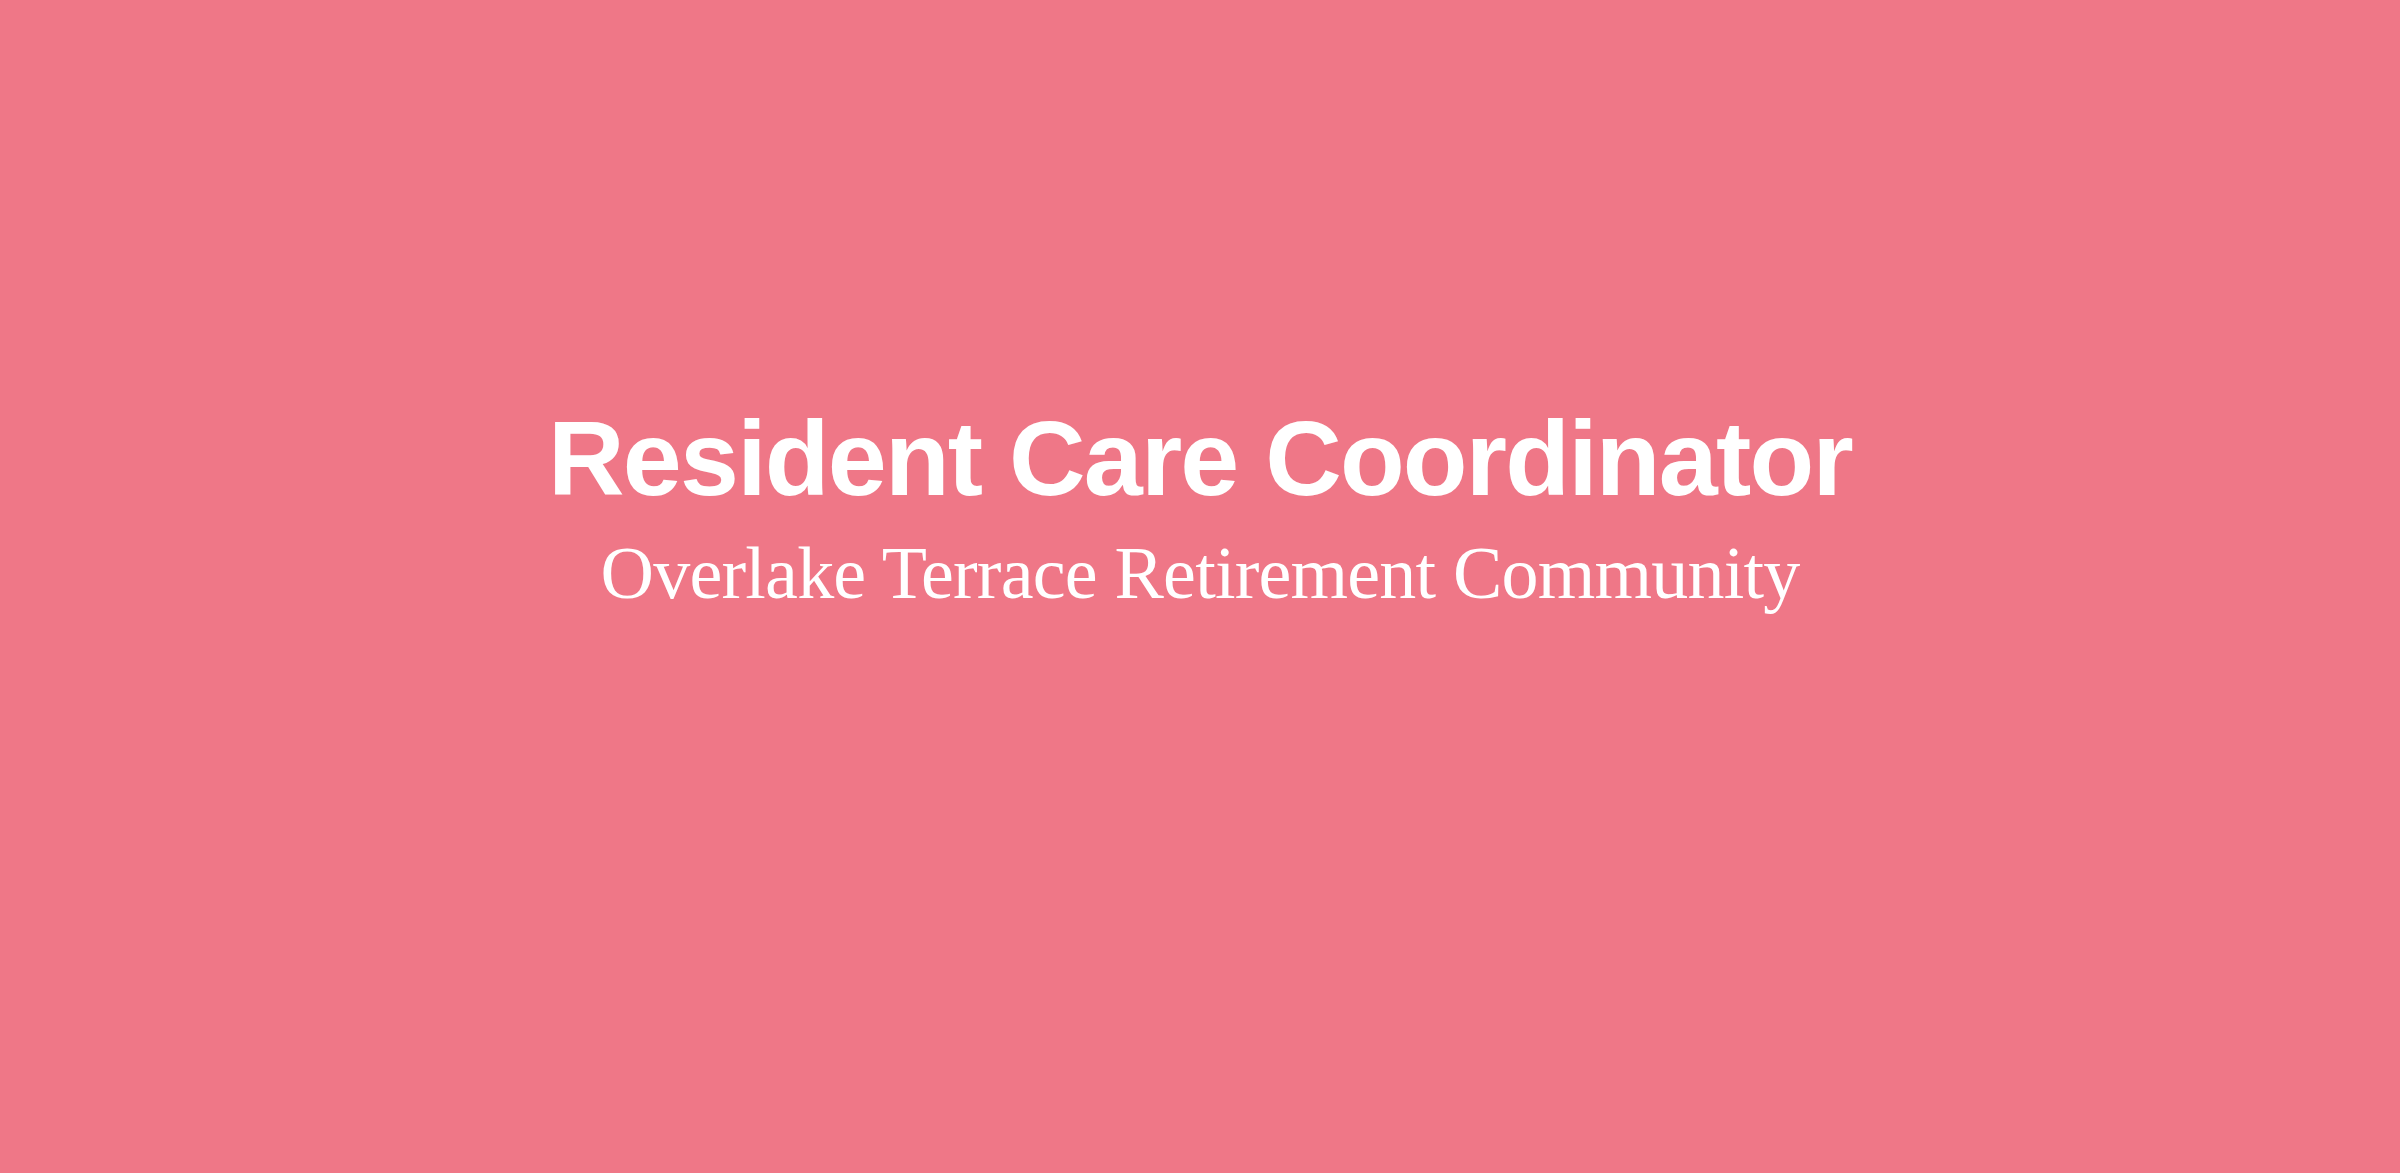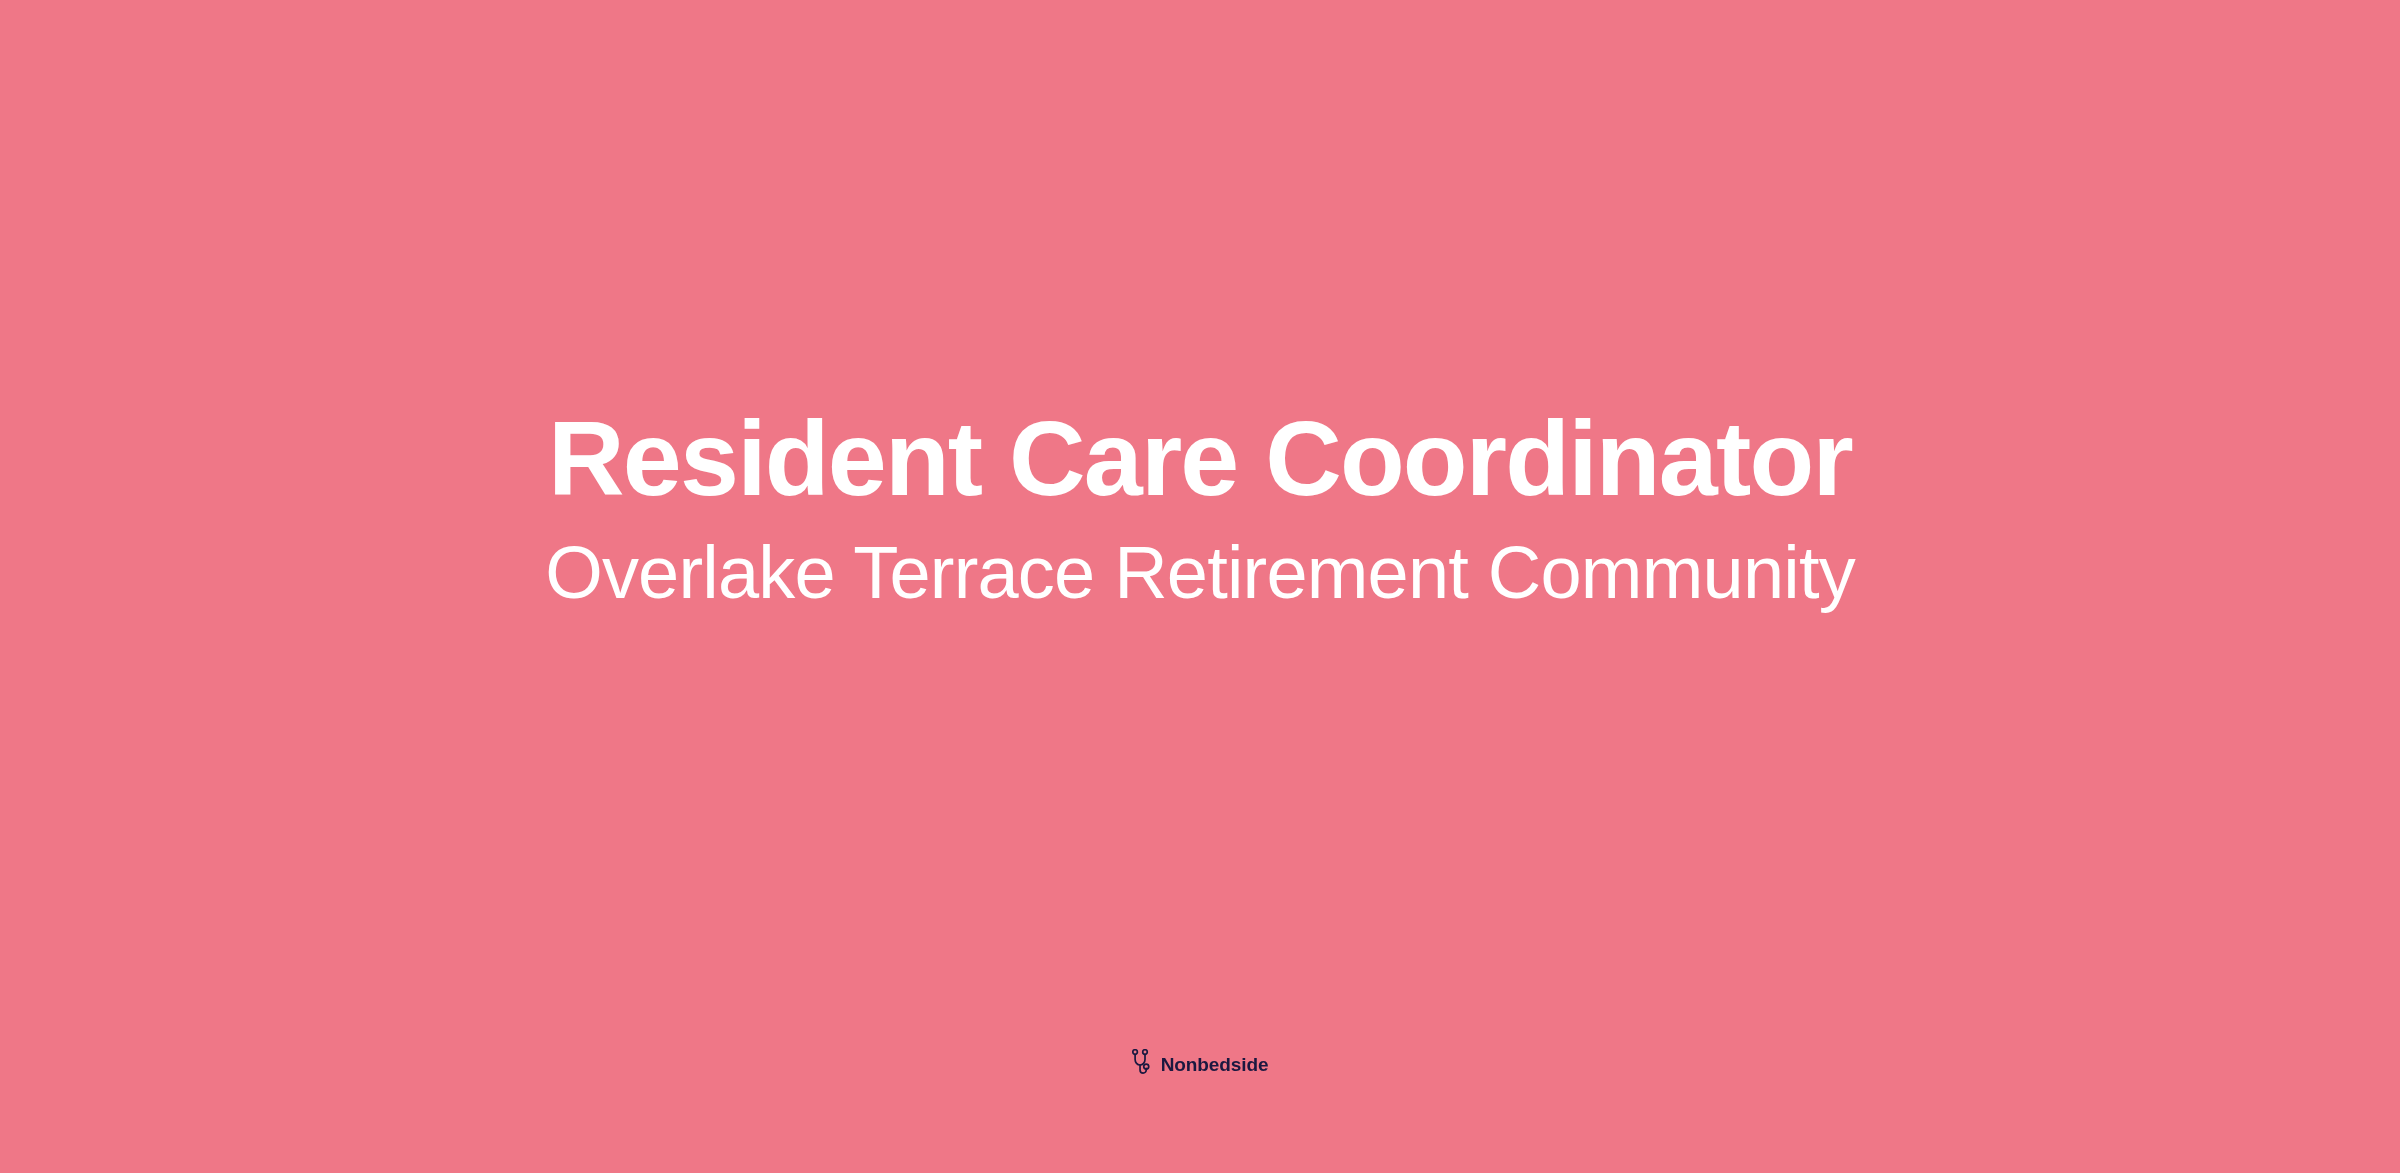--- a/index.html
+++ b/index.html
@@ -48,21 +48,21 @@
     font-size: 106px;
     line-height: 1.14;
     letter-spacing: -1.8px;
     color: #FFFFFF;
     white-space: nowrap;
   }
 
   .slide-subtitle {
     margin: 8px;
     margin-top: 10px;
-    font-family: Liberation Sans, sans-serif;
+    font-family: Liberation Serif, serif;
     font-weight: 400;
     font-size: 74px;
     line-height: 1.2;
     letter-spacing: -0.8px;
     color: #FFFFFF;
     white-space: nowrap;
   }
 
   
   .brand-lockup {
@@ -97,30 +97,14 @@
 </head>
 <body>
 
 <div class="slide">
 
   <div class="title-block">
     <h1 class="slide-title">Resident Care Coordinator</h1>
     <h2 class="slide-subtitle">Overlake Terrace Retirement Community</h2>
   </div>
 
-  <div class="brand-lockup">
-    <span class="brand-mark">
-      <svg viewBox="0 0 22 30" width="22" height="30" aria-hidden="true">
-
-        <circle cx="3.1" cy="3.0" r="2.3" fill="none" stroke="#1B1840" stroke-width="1.7"></circle>
-        <circle cx="13.0" cy="3.0" r="2.3" fill="none" stroke="#1B1840" stroke-width="1.7"></circle>
-
-        <path d="M3.1 5.6 L3.1 10.4 A4.95 5.6 0 0 0 13.0 10.4 L13.0 5.6" fill="none" stroke="#1B1840" stroke-width="1.7" stroke-linecap="round"></path>
-
-        <path d="M8.05 16.2 L8.05 21.0 A3.1 3.1 0 0 0 14.25 21.0 L14.25 19.3" fill="none" stroke="#1B1840" stroke-width="1.7" stroke-linecap="round" stroke-linejoin="round"></path>
-
-        <circle cx="14.25" cy="17.6" r="2.5" fill="none" stroke="#1B1840" stroke-width="1.7"></circle>
-      </svg>
-    </span>
-    <span class="brand-name">Nonbedside</span>
-  </div>
 
 </div>
 
 </body></html>

